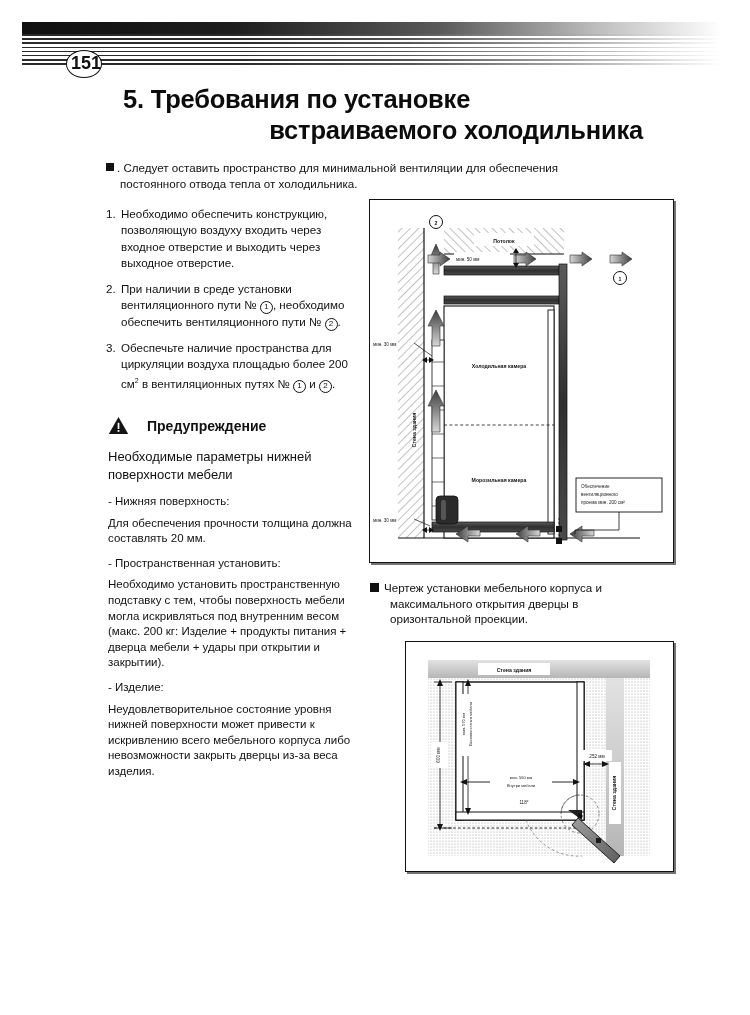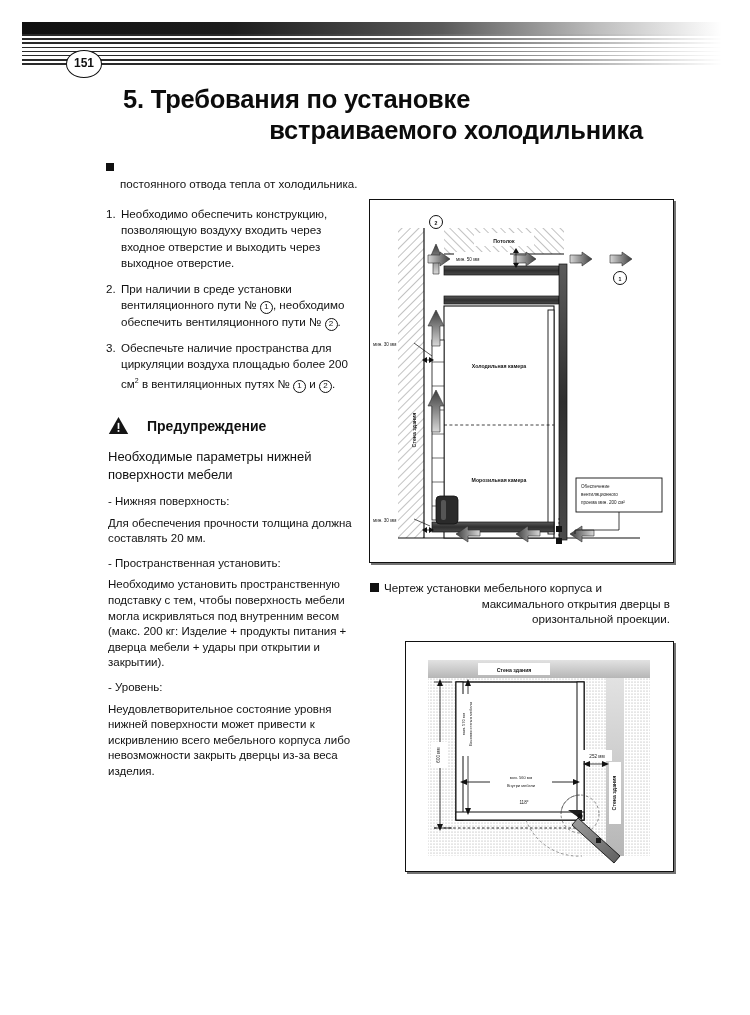--- a/index.html
+++ b/index.html
@@ -19,21 +19,21 @@
       repeating-linear-gradient(to bottom,
         #2a2a2a 0px,#2a2a2a 1.5px,
         #ffffff 1.5px,#ffffff 4.2px);
     -webkit-mask-image:linear-gradient(to right,#000 0%,#000 30%,rgba(0,0,0,.80) 55%,rgba(0,0,0,.42) 78%,rgba(0,0,0,0) 100%);
     mask-image:linear-gradient(to right,#000 0%,#000 30%,rgba(0,0,0,.80) 55%,rgba(0,0,0,.42) 78%,rgba(0,0,0,0) 100%);
   }
   .page-number{
     position:absolute;left:66px;top:50px;width:34px;height:26px;
     border:1.6px solid #111;border-radius:50%;
     background:#fff;color:#111;
-    font-size:12px;font-weight:700;line-height:24px;text-align:center;
+    font-size:18px;font-weight:700;line-height:24px;text-align:right;
     z-index:5;
   }
 
   
   .title{
     position:absolute;left:80px;top:84px;width:520px;
     font-size:25.5px;font-weight:700;line-height:31px;color:#0c0c0c;
     letter-spacing:-0.2px;
     margin-left:43px;
   }
@@ -86,42 +86,42 @@
   .fig1{left:369px;top:199px;width:303px;height:362px;}
   .fig2{left:405px;top:641px;width:267px;height:229px;}
   .figsvg{display:block;width:100%;height:100%;}
 
   
   .midcap{
     position:absolute;left:370px;top:580px;width:300px;
     font-size:11.6px;line-height:15.6px;color:#111;
   }
   .midcap .sq{display:inline-block;width:9px;height:9px;background:#111;margin-right:5px;vertical-align:0px;}
-  .midcap .cont{display:block;margin-left:1px;text-align:right;}
+  .midcap .cont{display:block;margin-left:20px;}
 
   .tiny{font-size:4.6px;font-family:"Liberation Sans",sans-serif;fill:#1a1a1a;}
   .tiny-b{font-size:5.2px;font-weight:bold;fill:#111;}
   .tiny-xs{font-size:4.0px;fill:#222;}
 </style>
 </head>
 <body>
 
 <div class="page">
 
   <div class="header-band-solid"></div>
   <div class="header-band2"></div>
   <div class="page-number">151</div>
 
   <div class="title">
     <span>5. Требования по установке</span>
     <span class="ln2">встраиваемого холодильника</span>
   </div>
 
   <div class="intro">
-    <span class="sq"></span>
+    <span class="sq"></span><span>. Следует оставить пространство для минимальной вентиляции для обеспечения</span>
     <span class="cont">постоянного отвода тепла от холодильника.</span>
   </div>
 
   <div class="list">
 
     <div class="li">
       <span class="num">1.</span>
       <span class="body">Необходимо обеспечить конструкцию, позволяющую воздуху входить через входное отверстие и выходить через выходное отверстие.</span>
     </div>
 
@@ -143,21 +143,21 @@
       <rect x="10.1" y="14.8" width="1.8" height="1.9" fill="#ffffff"></rect>
     </svg>
     <span class="warn-title">Предупреждение</span>
   </div>
   <div class="warn-sub">Необходимые параметры нижней поверхности мебели</div>
   <div class="warn-body">
     <p class="lbl">- Нижняя поверхность:</p>
     <p>Для обеспечения прочности толщина должна составлять 20 мм.</p>
     <p class="lbl">- Пространственная установить:</p>
     <p>Необходимо установить пространственную подставку с тем, чтобы поверхность мебели могла искривляться под внутренним весом (макс. 200 кг: Изделие + продукты питания + дверца мебели + удары при открытии и закрытии).</p>
-    <p class="lbl">- Уровень:</p>
+    <p class="lbl">- Изделие:</p>
     <p>Неудовлетворительное состояние уровня нижней поверхности может привести к искривлению всего мебельного корпуса либо невозможности закрыть дверцы из-за веса изделия.</p>
   </div>
 
   <div class="fig fig1">
     <svg class="figsvg" viewBox="0 0 303 362" preserveAspectRatio="none">
       <defs>
         <pattern id="hatchL" width="6" height="6" patternTransform="rotate(45)" patternUnits="userSpaceOnUse">
           <line x1="0" y1="0" x2="0" y2="6" stroke="#8f8f8f" stroke-width="1.1"></line>
         </pattern>
         <pattern id="hatchR" width="6" height="6" patternTransform="rotate(-45)" patternUnits="userSpaceOnUse">

